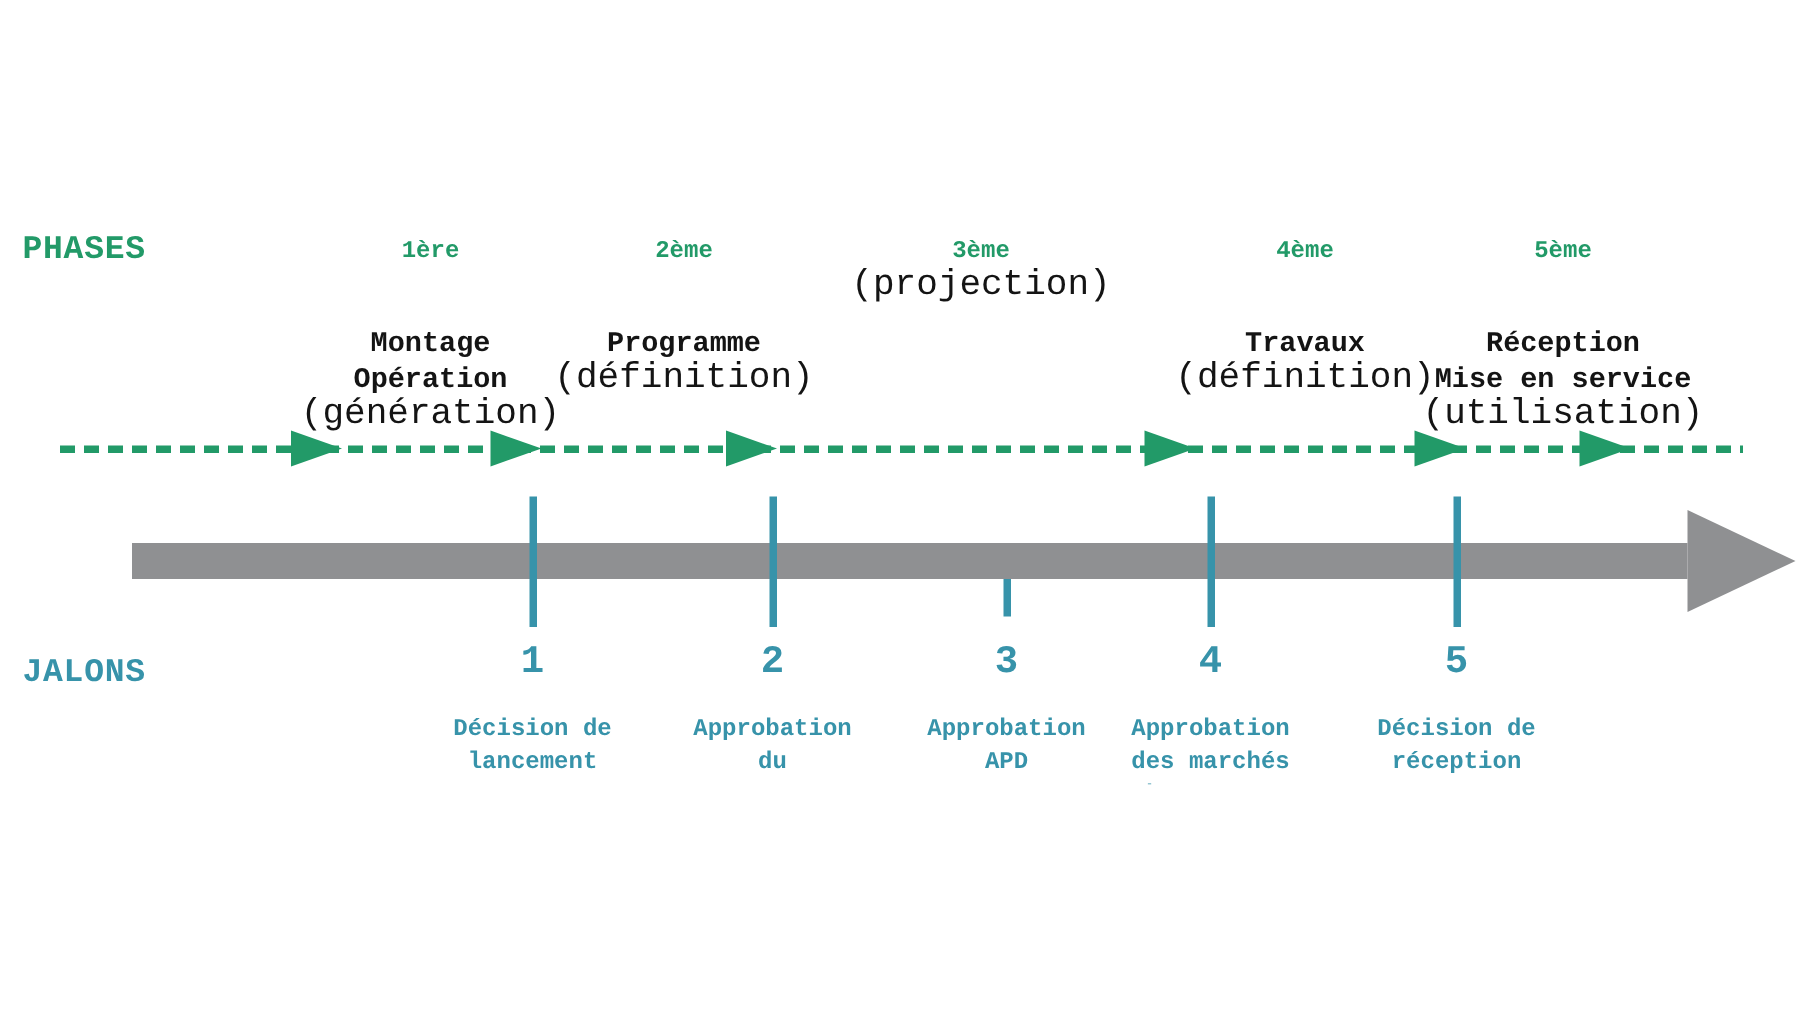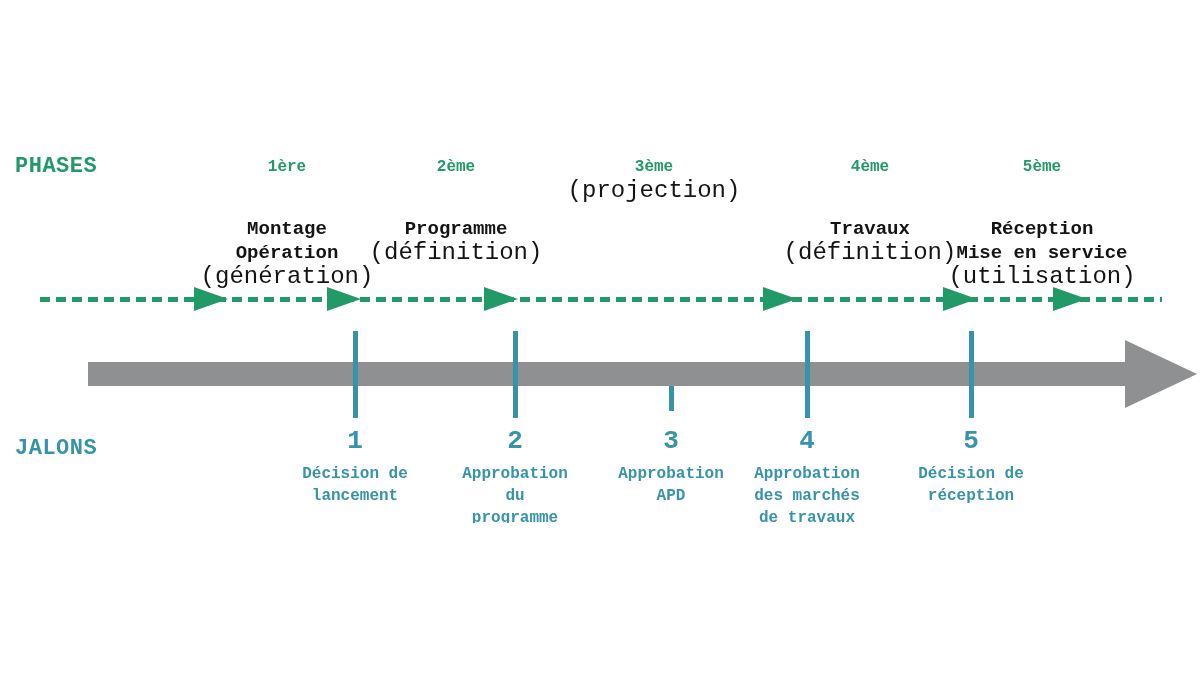--- a/index.html
+++ b/index.html
@@ -85,21 +85,21 @@
   
   .jalon-col{
     position:absolute;top:428px;width:180px;
     text-align:center;
   }
   .jalon-number{
     color:var(--teal);
     font-size:26px;font-weight:bold;line-height:27px;
   }
   .jalon-label{
-    margin-top:8px;
+    margin-top:20px;
     color:var(--teal);
     font-size:16px;font-weight:bold;line-height:22px;
     white-space:pre-line;
   }
 </style>
 </head>
 <body>
 
 <div id="canvas">
 

